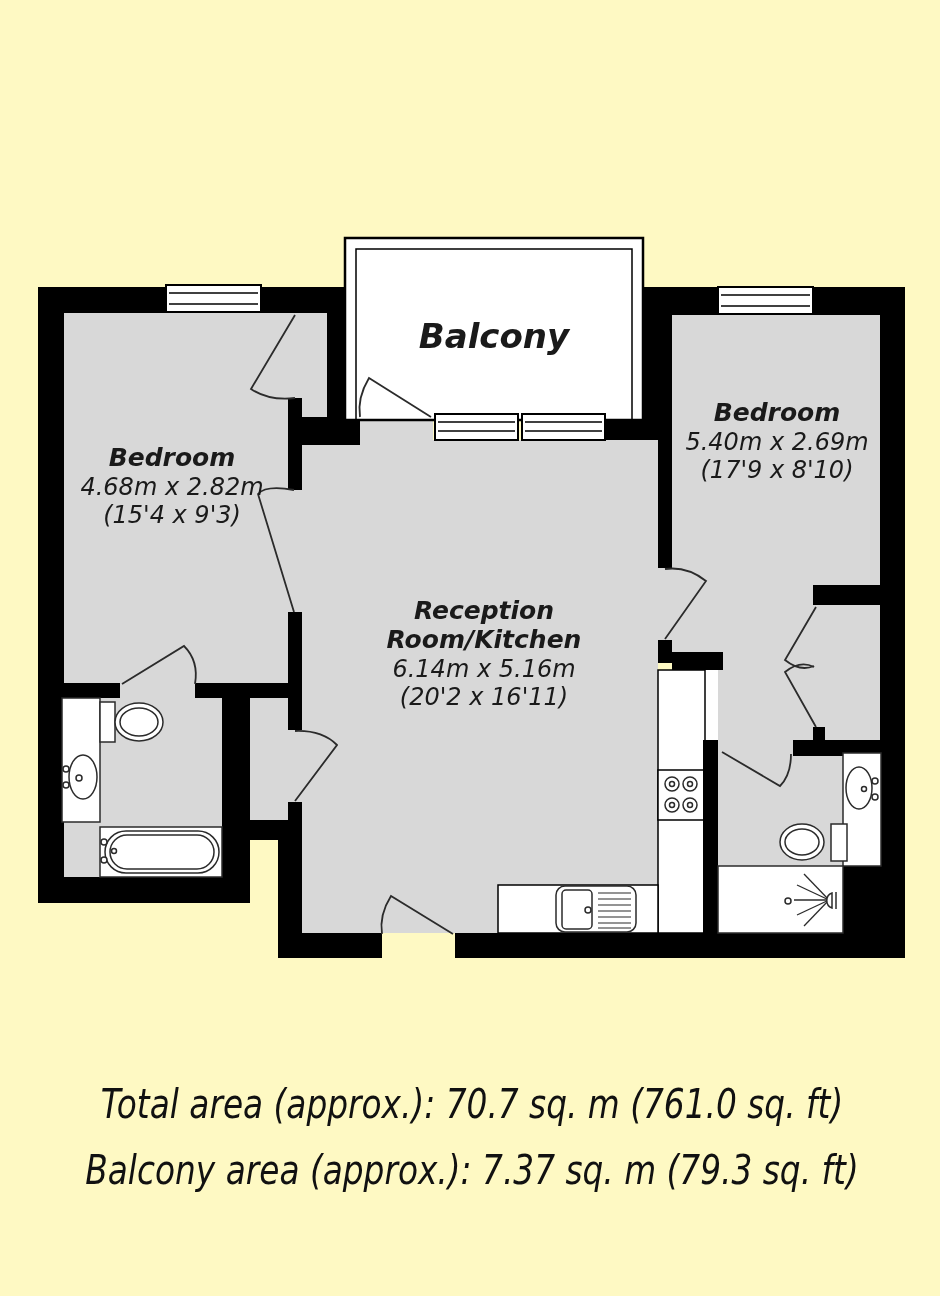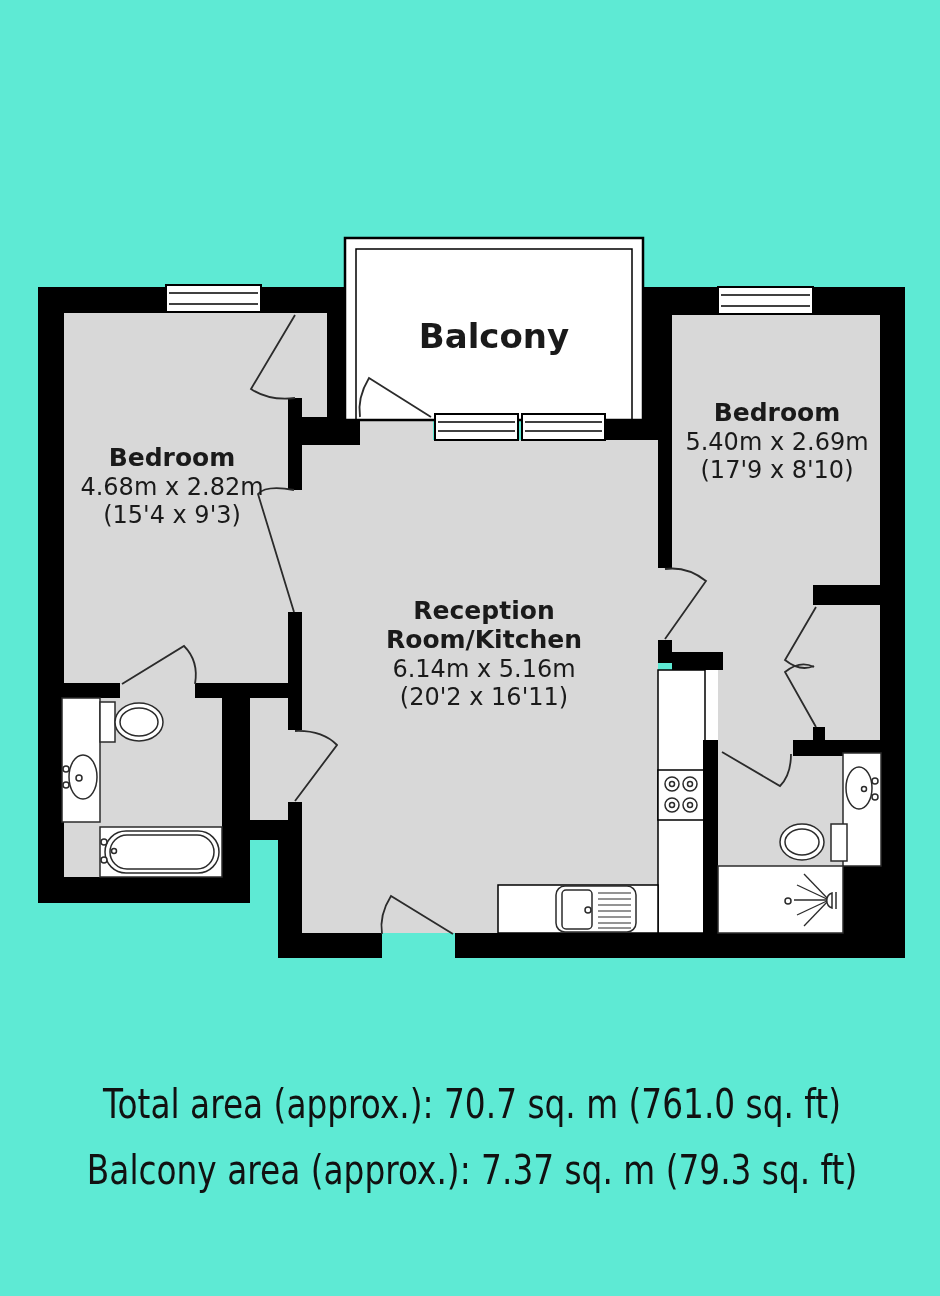--- a/index.html
+++ b/index.html
@@ -1,17 +1,17 @@
 <!DOCTYPE html>
 <html><head>
 <meta charset="utf-8">
 <style>
   html,body{margin:0;padding:0;background:#ffffff;}
-  .page{position:relative;width:940px;height:1296px;background:#5eead4;overflow:hidden;
-        font-family:"DejaVu Sans", sans-serif;}
+  .page{position:relative;width:940px;height:1296px;background:#fef9c3;overflow:hidden;
+        font-family:"DejaVu Sans", sans-serif;font-style:italic;}
   svg text{font-family:"DejaVu Sans", sans-serif;fill:#1a1a1a;}
   .room-name{font-weight:bold;font-size:25px;}
   .room-dim{font-size:24px;}
   .balcony-name{font-weight:bold;font-size:34px;}
   .footer-line{font-size:40px;fill:#111;}
 </style>
 </head>
 <body>
 
 <div class="page">

